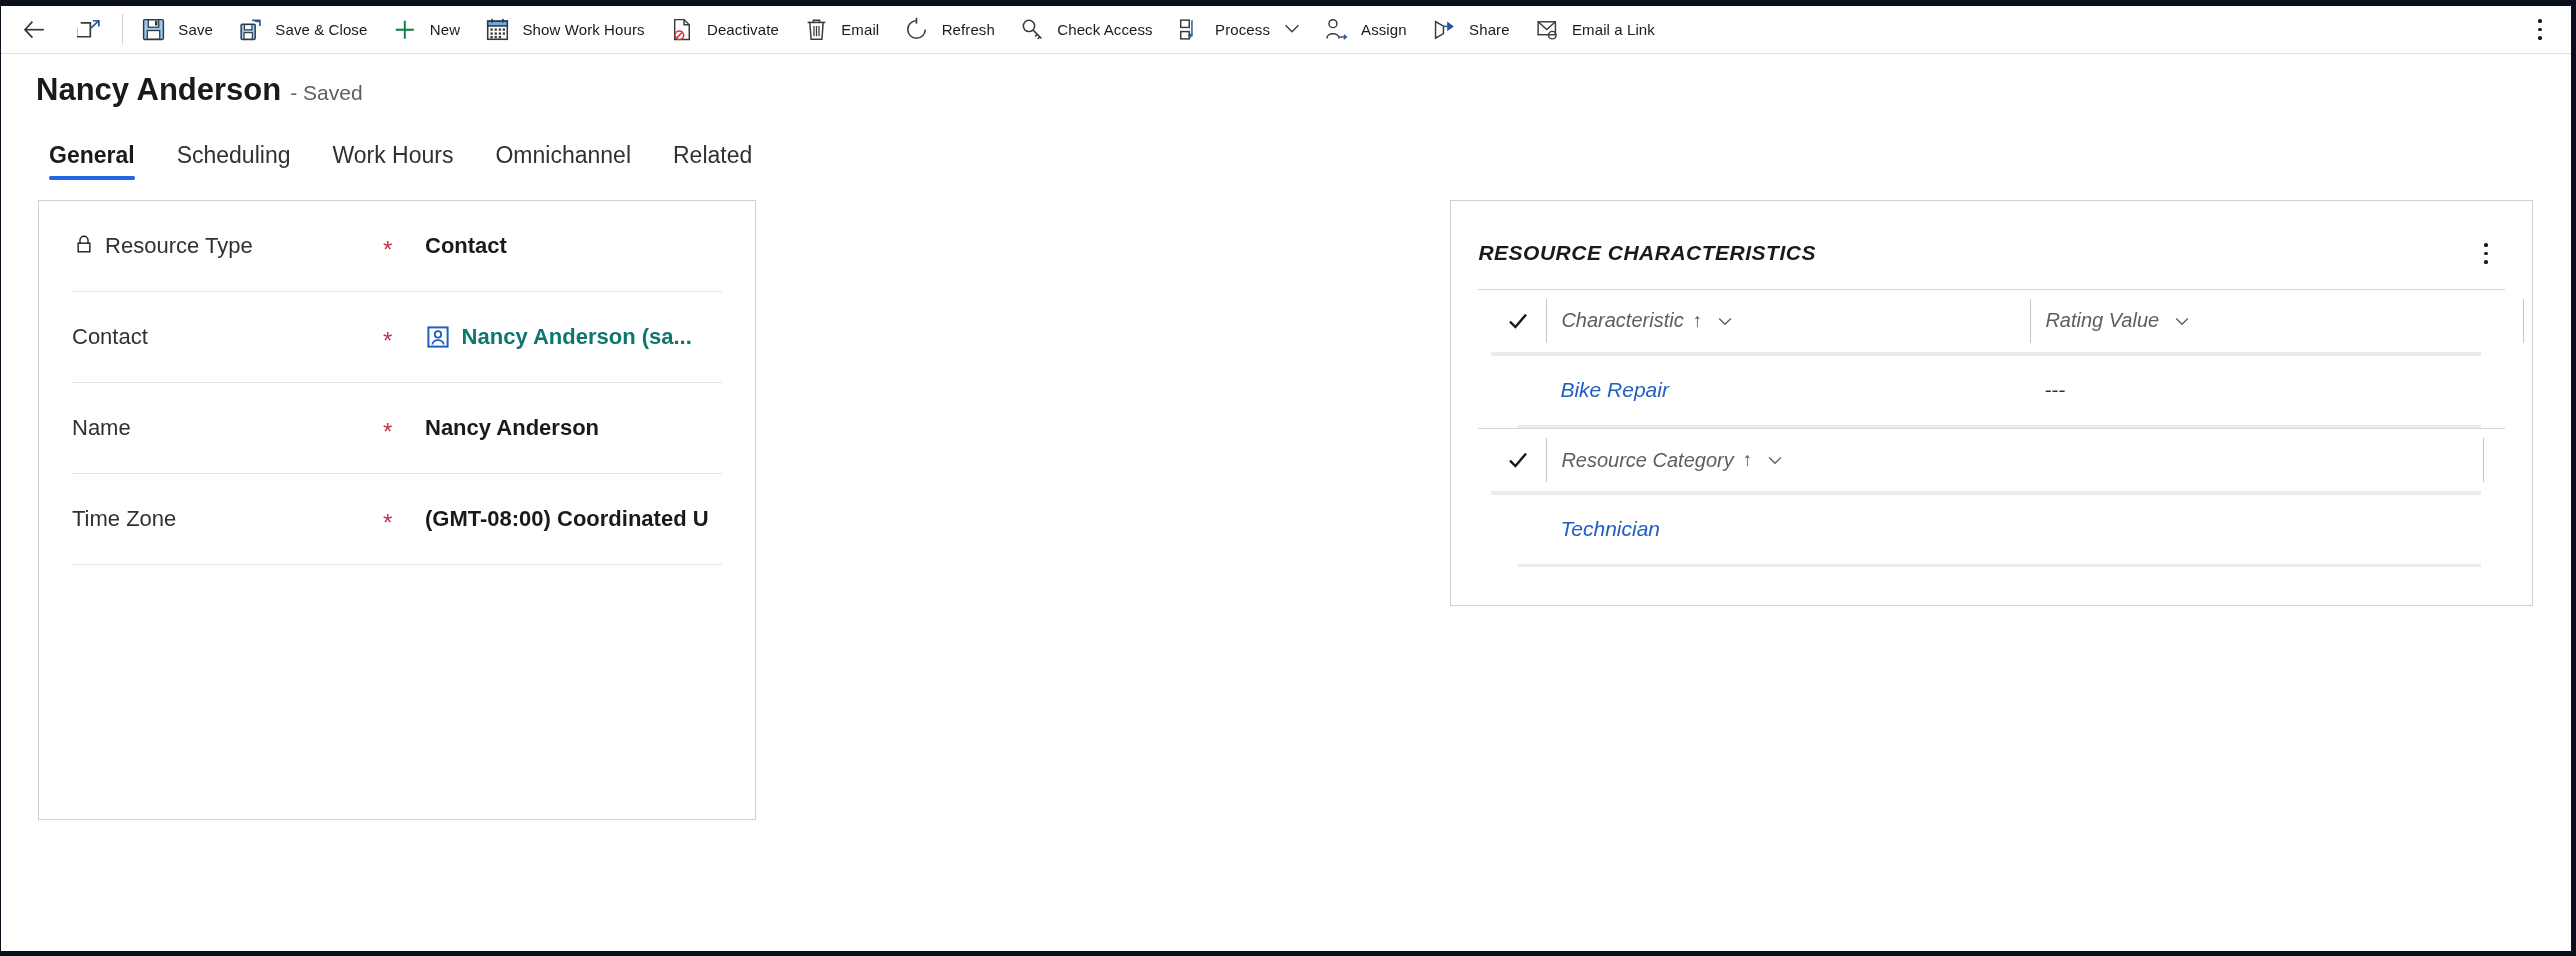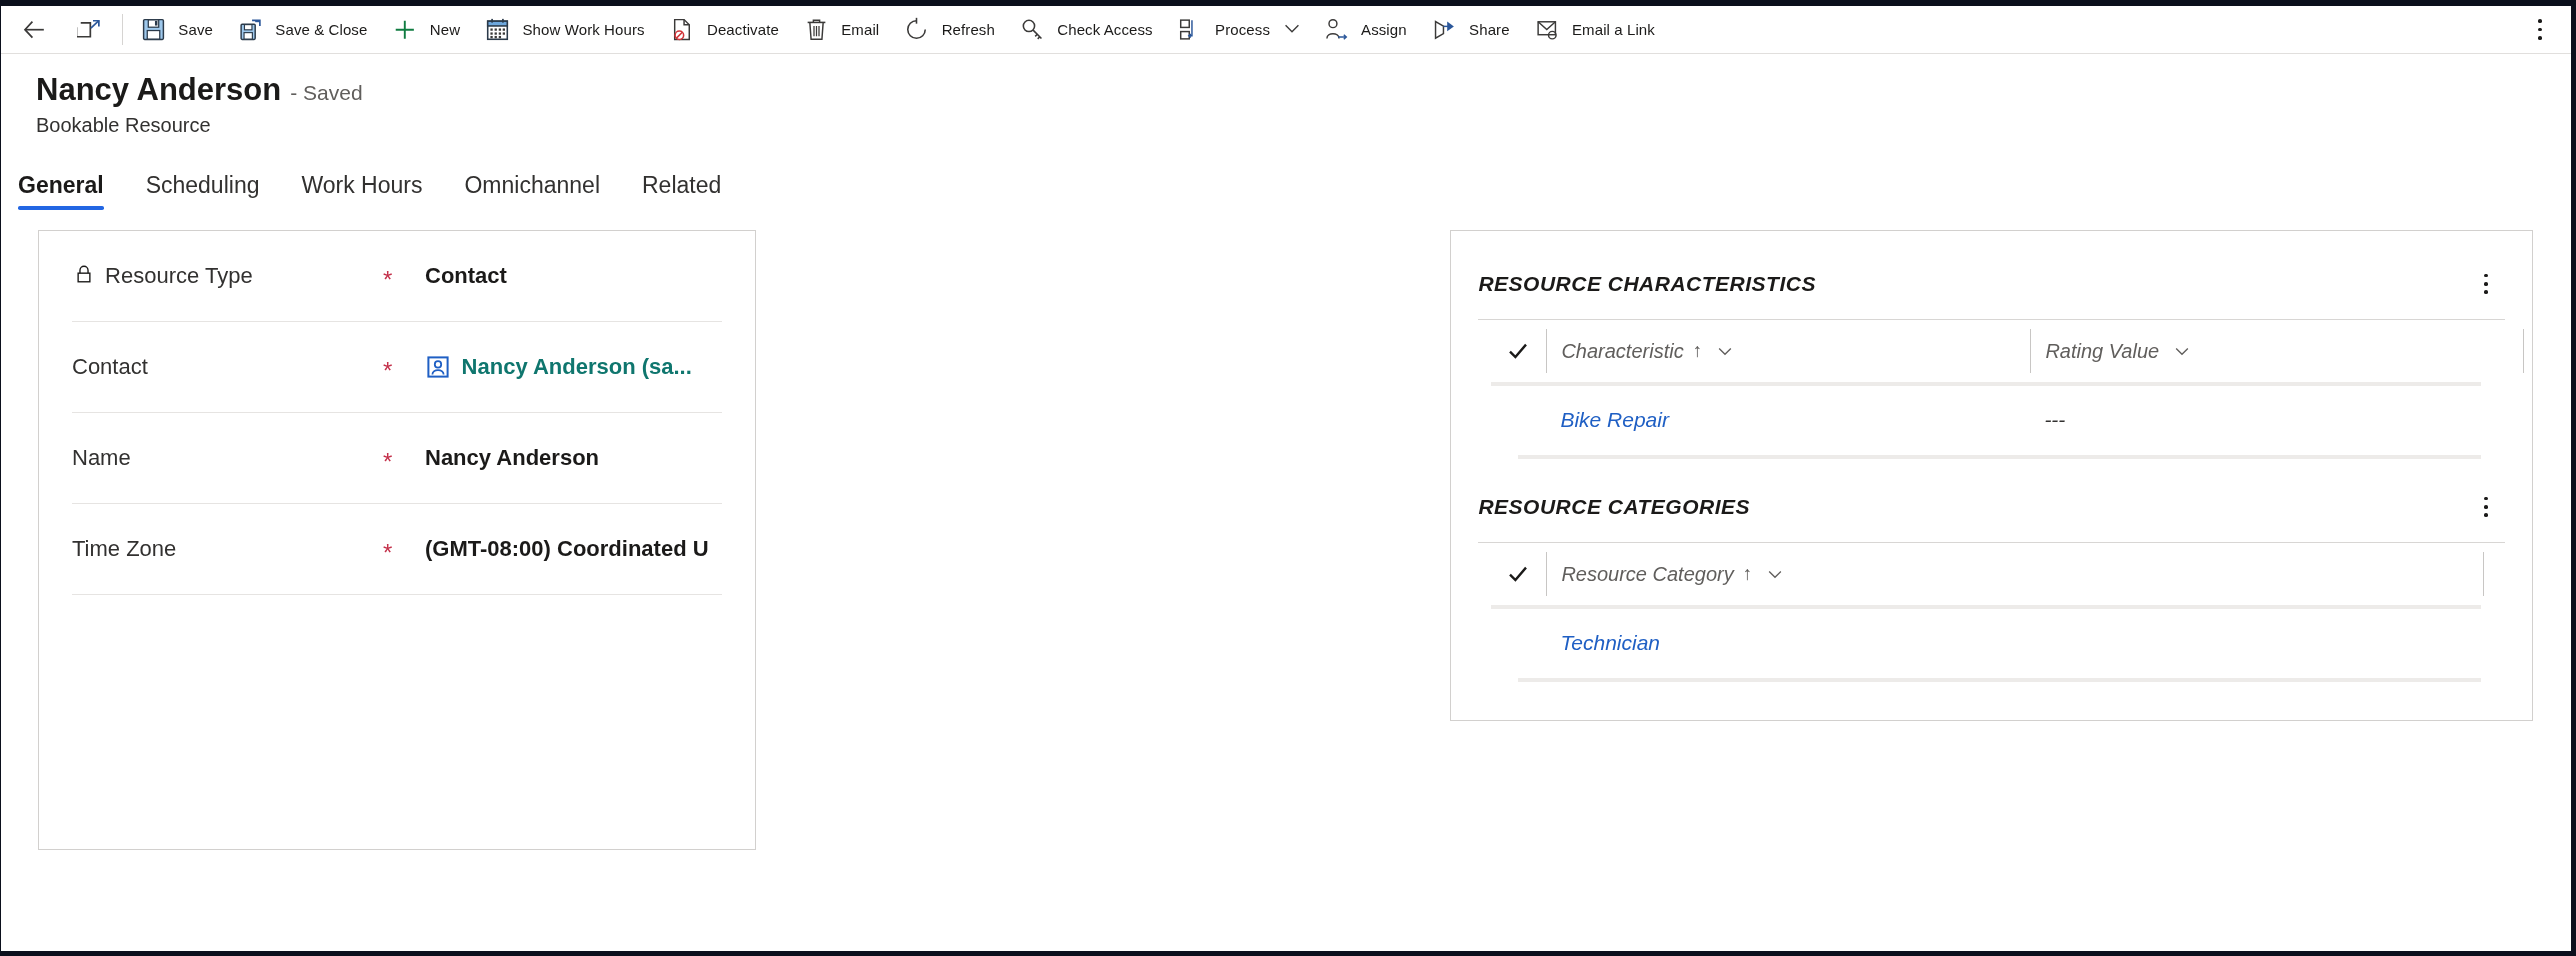--- a/index.html
+++ b/index.html
@@ -102,21 +102,21 @@
     font-size: 20px;
     color: #323130;
     margin-top: 7.3px;
   }
 
   
   .tabstrip {
     display: flex;
     align-items: flex-end;
     margin-top: 25.6px;
-    padding-left: 17px;
+    padding-left: 48px;
     height: 48px;
     text-align: center;
   }
   .tab {
     position: relative;
     font-size: 23px;
     color: #323130;
     padding: 0 0 11px 0;
     margin-right: 42px;
     cursor: pointer;
@@ -486,21 +486,20 @@
         <i></i>
       </span>
   </div>
 </div>
 
 <div class="pageheader">
   <div class="rec-title">
     <span>Nancy Anderson</span>
     <span class="rec-saved">- Saved</span>
   </div>
-  <div class="rec-subtitle">Bookable Resource</div>
 </div>
 
 <div class="tabstrip">
   <div class="tab active"><span>General</span></div>
   <div class="tab"><span>Scheduling</span></div>
   <div class="tab"><span>Work Hours</span></div>
   <div class="tab"><span>Omnichannel</span></div>
   <div class="tab"><span>Related</span></div>
 </div>
 
@@ -605,30 +604,20 @@
           <span class="rl">Bike Repair</span>
         </div>
         <div class="gr-cell c2">
           <span class="muted">---</span>
         </div>
       </div>
       <div class="grid-rule-bottom"></div>
     </div>
 
     <div class="subgrid">
-      <div class="subgrid-head">
-        <div class="subgrid-title">RESOURCE CATEGORIES</div>
-        <div class="subgrid-more">
-          <span class="dots-v">
-              <i></i>
-              <i></i>
-              <i></i>
-            </span>
-        </div>
-      </div>
       <div class="grid-hdr-rule"></div>
 
       <div class="grid-header">
         <div class="gh-check">
           <svg width="24" height="24" viewBox="0 0 24 24">
               <path d="M4 12.6 L9.4 18 L20 5.6" fill="none" stroke="#1b1a19" stroke-width="2.4"></path>
             </svg>
         </div>
         <div class="gh-col c1">
           <span>Resource Category</span>

